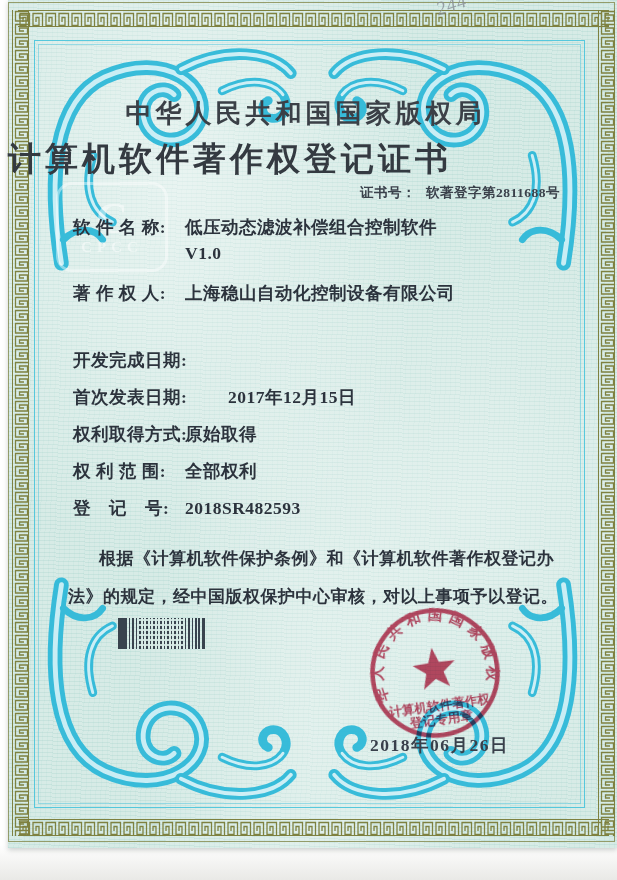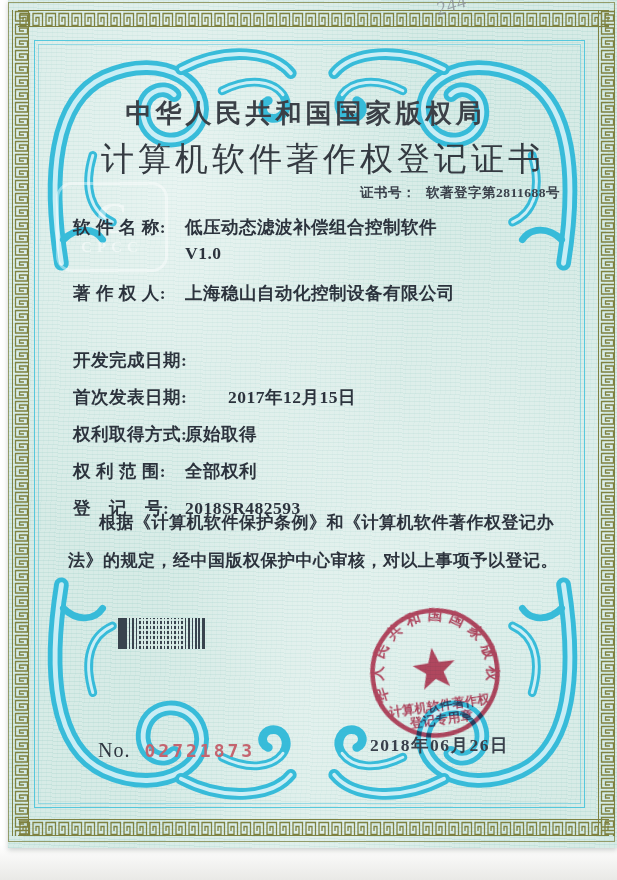--- a/index.html
+++ b/index.html
@@ -33,35 +33,35 @@
   .inner-line  { position:absolute; left:26px; right:32px; top:40px; bottom:40px;
                  border:1.5px solid rgba(64,194,219,0.85); }
   .inner-line2 { position:absolute; left:30px; right:36px; top:44px; bottom:44px;
                  border:1px solid rgba(64,194,219,0.45); }
 
   .flourish { position:absolute; inset:0; pointer-events:none; }
 
   
   .issuer { position:absolute; top:96px; left:0; right:14px; text-align:center;
     font-size:26px; font-weight:700; letter-spacing:4px; color:#3b4047; }
-  .title  { position:absolute; top:137px; left:0; right:14px; text-align:center;
-    font-size:33px; font-weight:400; letter-spacing:4px; color:#343a41;padding-left:35px; }
+  .title  { position:absolute; top:137px; left:0; right:14px; text-align:left;
+    font-size:33px; font-weight:700; letter-spacing:4px; color:#343a41; }
   .certno { position:absolute; top:184px; right:57px; font-size:13.5px; font-weight:600;
     color:#3a414b; letter-spacing:0.5px; }
   .certno .val { padding-left:10px; }
 
   .fields { position:absolute; left:65px; top:214px; right:36px; }
   .frow { display:flex; align-items:flex-start; position:absolute; left:0; right:16px;
     font-size:17.5px; font-weight:600; color:#2c333d; line-height:26px; }
   .frow .lbl { width:112px; flex:0 0 112px; letter-spacing:0.5px; white-space:pre; }
   .frow .val { letter-spacing:0.5px; }
   .r0 { top:0px; } .r1 { top:66px; } .r2 { top:133px; } .r3 { top:170px;gap:43px; }
   .r4 { top:207px; } .r5 { top:244px; } .r6 { top:281px; }
 
-  .statement { position:absolute; left:60px; top:504px; width:496px;
+  .statement { position:absolute; left:60px; top:540px; width:496px;
     font-size:17px; font-weight:600; color:#2c333d; line-height:38px;
     text-indent:31px; letter-spacing:0.5px; }
 
   
   .wm { position:absolute; left:48px; top:182px; width:112px; height:90px;
     border:3px solid rgba(255,255,255,0.85); border-radius:16px; opacity:0.5;
     display:flex; flex-direction:column; align-items:center; justify-content:center; }
   .wm .wm-c { font-size:44px; line-height:40px; color:rgba(255,255,255,0.95); font-weight:700; }
   .wm .wm-t { font-size:15px; letter-spacing:5px; color:rgba(255,255,255,0.95); font-weight:700; }
 
@@ -207,20 +207,16 @@
     <text font-size="14.5" font-weight="700" fill="#c43a58" letter-spacing="6" font-family="Liberation Serif, DejaVu Serif, serif" text-anchor="middle">
       <textPath href="#ringpath" xlink:href="#ringpath" startOffset="50%">中华人民共和国国家版权局</textPath>
     </text>
     <path fill="#c43a58" d="M66,41 L71.3,55.7 L86.9,56.2 L74.6,65.8 L78.9,80.8 L66,72 L53.1,80.8 L57.4,65.8 L45.1,56.2 L60.7,55.7 Z"></path>
     <text x="66" y="102" text-anchor="middle" font-size="12.5" font-weight="700" fill="#c43a58" font-family="Liberation Serif, DejaVu Serif, serif">计算机软件著作权</text>
     <text x="66" y="116" text-anchor="middle" font-size="12.5" font-weight="700" fill="#c43a58" font-family="Liberation Serif, DejaVu Serif, serif">登记专用章</text>
   </svg>
 
   <div class="issue-date">2018年06月26日</div>
 
-  <div class="serial">
-    <span class="no">No.</span>
-    <span class="num">02721873</span>
-  </div>
 
   <div class="pencil-note">244</div>
 
 </div>
 
 </body></html>

